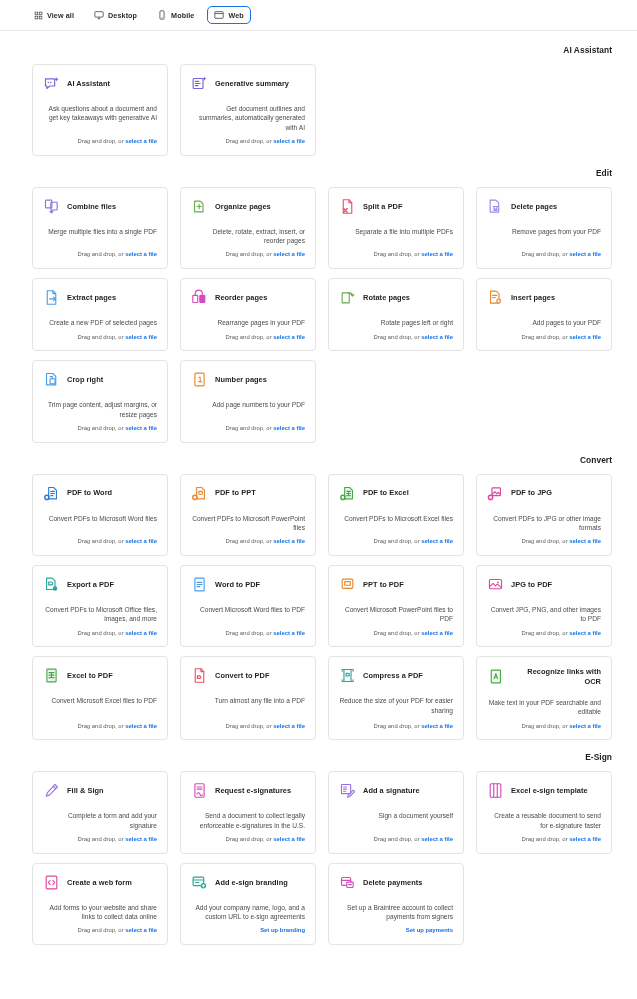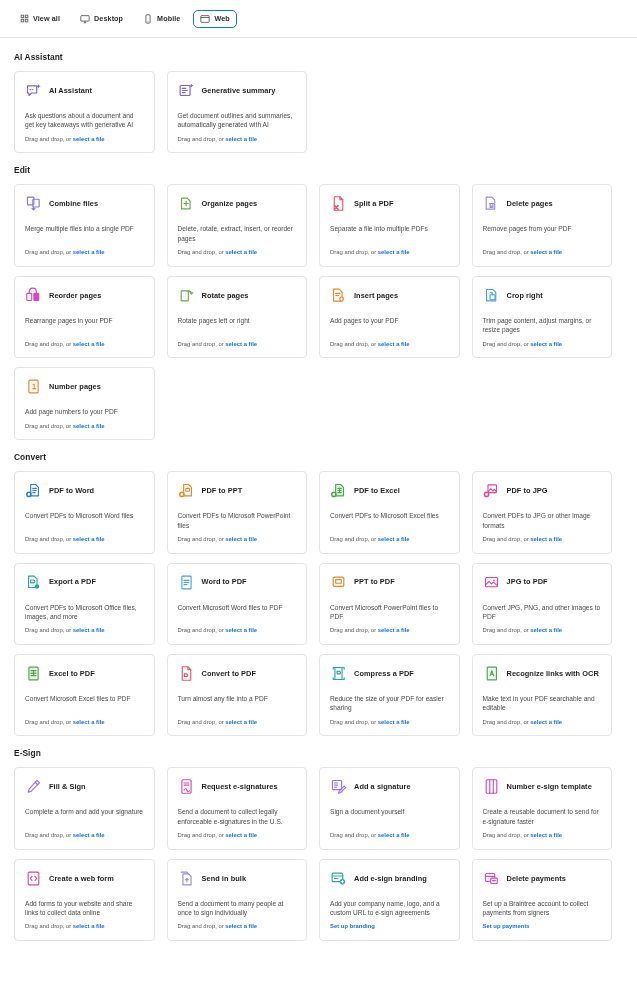--- a/index.html
+++ b/index.html
@@ -7,25 +7,25 @@
     width: 637px;
     height: 999px;
     background: #ffffff;
     font-family: "Liberation Sans", sans-serif;
     color: #2c2c2c;
     overflow: hidden;
   }
 
   
   .tabbar {
-    height: 38px;
+    height: 31px;
     display: flex;
     align-items: center;
     gap: 6px;
-    padding: 0 12px;
+    padding: 0 26px;
     border-bottom: 1px solid #e6e6e6;
     position: relative;
   }
   .tab {
     display: flex;
     align-items: center;
     gap: 4px;
     height: 18px;
     padding: 0 6px;
     border-radius: 4px;
@@ -39,21 +39,22 @@
   }
   .tab.selected {
     border-color: #1473e6;
     border-radius: 5px;
   }
   .tab .ticon { display: inline-flex; width: 10px; height: 10px; align-items: center; justify-content: center; }
   .tab .ticon svg { display: block; }
 
   
   .page {
-    padding: 14px 25px 0 14px;
+    padding: 14px 25px 0 32px;
+    text-align: right;
   }
   .section { margin-bottom: 3px; }
   .section-title {
     font-size: 8.4px;
     font-weight: bold;
     color: #1f1f1f;
     margin: 12px 0 9px 0;
     letter-spacing: .05px;
   }
   .section:first-child .section-title { margin-top: 0; }
@@ -252,20 +253,34 @@
               </svg>
             </div>
             <div class="card-title">Delete pages</div>
           </div>
           <div class="card-desc">Remove pages from your PDF</div>
           <div class="card-foot"><span>Drag and drop, or </span><span class="link">select a file</span></div>
         </div>
         <div class="card">
           <div class="card-head">
             <div class="card-icon">
+              <svg width="17" height="17" viewBox="0 0 24 24" fill="none" stroke="#4a9fe8" stroke-width="1.6" stroke-linecap="round" stroke-linejoin="round">
+                <path d="M6 2.5h8l4 4v15H6z"></path>
+                <path d="M14 2.5v4h4"></path>
+                <path d="M9.5 14h8M17.5 14l-2.5-2.5M17.5 14L15 16.5"></path>
+              </svg>
+            </div>
+            <div class="card-title">Extract pages</div>
+          </div>
+          <div class="card-desc">Create a new PDF of selected pages</div>
+          <div class="card-foot"><span>Drag and drop, or </span><span class="link">select a file</span></div>
+        </div>
+        <div class="card">
+          <div class="card-head">
+            <div class="card-icon">
               <svg width="17" height="17" viewBox="0 0 24 24" fill="none" stroke="#d44ab8" stroke-width="1.6" stroke-linecap="round" stroke-linejoin="round">
                 <rect x="2.5" y="9" width="7" height="10" rx="1"></rect>
                 <rect x="12.5" y="9" width="7" height="10" rx="1" fill="#d44ab8"></rect>
                 <path d="M6 9V6.5a5 5 0 0 1 10 0V9"></path>
               </svg>
             </div>
             <div class="card-title">Reorder pages</div>
           </div>
           <div class="card-desc">Rearrange pages in your PDF</div>
           <div class="card-foot"><span>Drag and drop, or </span><span class="link">select a file</span></div>
@@ -542,50 +557,36 @@
           <div class="card-foot"><span>Drag and drop, or </span><span class="link">select a file</span></div>
         </div>
         <div class="card">
           <div class="card-head">
             <div class="card-icon">
               <svg width="17" height="17" viewBox="0 0 24 24" fill="none" stroke="#d44ab8" stroke-width="1.6" stroke-linecap="round" stroke-linejoin="round">
                 <rect x="4.5" y="2.5" width="15" height="19" rx="1.5"></rect>
                 <path d="M9.5 2.5v19M14.5 2.5v19"></path>
               </svg>
             </div>
-            <div class="card-title">Number e-sign template</div>
+            <div class="card-title">Excel e-sign template</div>
           </div>
           <div class="card-desc">Create a reusable document to send for e-signature faster</div>
           <div class="card-foot"><span>Drag and drop, or </span><span class="link">select a file</span></div>
         </div>
         <div class="card">
           <div class="card-head">
             <div class="card-icon">
               <svg width="17" height="17" viewBox="0 0 24 24" fill="none" stroke="#e046a0" stroke-width="1.6" stroke-linecap="round" stroke-linejoin="round">
                 <rect x="4.5" y="3" width="15" height="18" rx="1.5"></rect>
                 <path d="M10 9l-2.5 3L10 15M14 9l2.5 3L14 15"></path>
               </svg>
             </div>
             <div class="card-title">Create a web form</div>
           </div>
           <div class="card-desc">Add forms to your website and share links to collect data online</div>
-          <div class="card-foot"><span>Drag and drop, or </span><span class="link">select a file</span></div>
-        </div>
-        <div class="card">
-          <div class="card-head">
-            <div class="card-icon">
-              <svg width="17" height="17" viewBox="0 0 24 24" fill="none" stroke="#9b8ce8" stroke-width="1.6" stroke-linecap="round" stroke-linejoin="round">
-                <path d="M7 5.5h8l3.5 3.5v12H7z"></path>
-                <path d="M4.5 3h8l3.5 3.5"></path>
-                <path d="M12.5 12v5M12.5 12l-2 2M12.5 12l2 2"></path>
-              </svg>
-            </div>
-            <div class="card-title">Send in bulk</div>
-          </div>
-          <div class="card-desc">Send a document to many people at once to sign individually</div>
           <div class="card-foot"><span>Drag and drop, or </span><span class="link">select a file</span></div>
         </div>
         <div class="card">
           <div class="card-head">
             <div class="card-icon">
               <svg width="17" height="17" viewBox="0 0 24 24" fill="none" stroke="#2aa89a" stroke-width="1.6" stroke-linecap="round" stroke-linejoin="round">
                 <rect x="3" y="4.5" width="15" height="12" rx="1.5"></rect>
                 <path d="M3 8.5h15M6 12h5"></path>
                 <circle cx="17.5" cy="16.5" r="3.8" fill="#2aa89a" stroke="none"></circle>
                 <path d="M17.5 14.7v3.6M15.7 16.5h3.6" stroke="#fff" stroke-width="1.4"></path>

